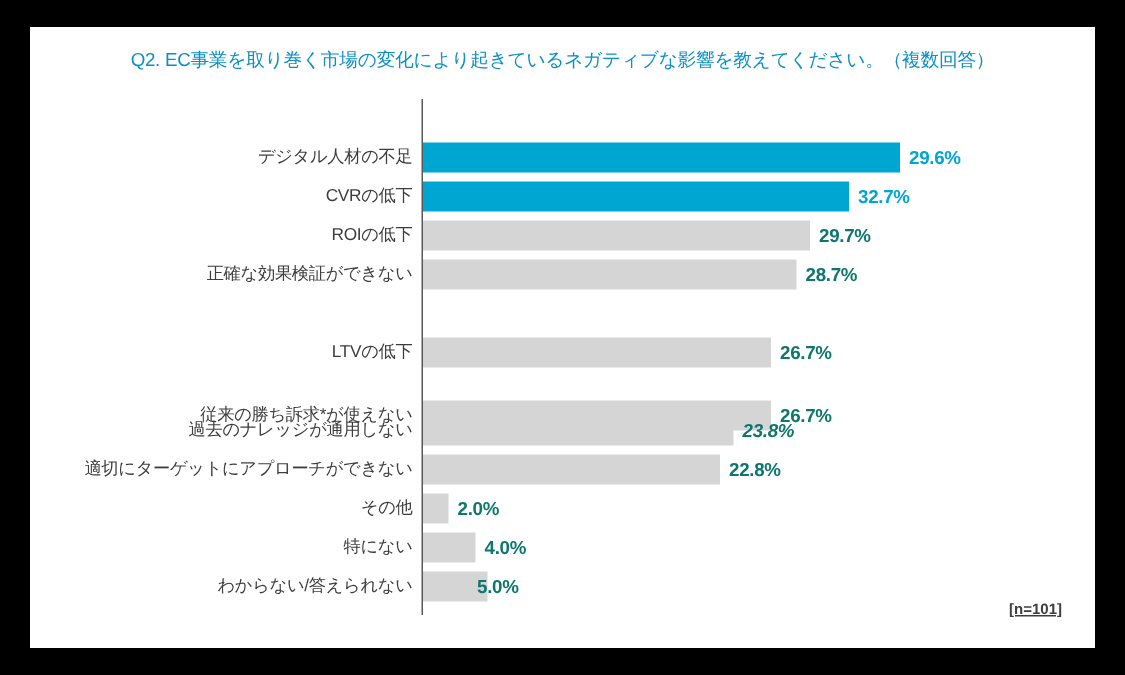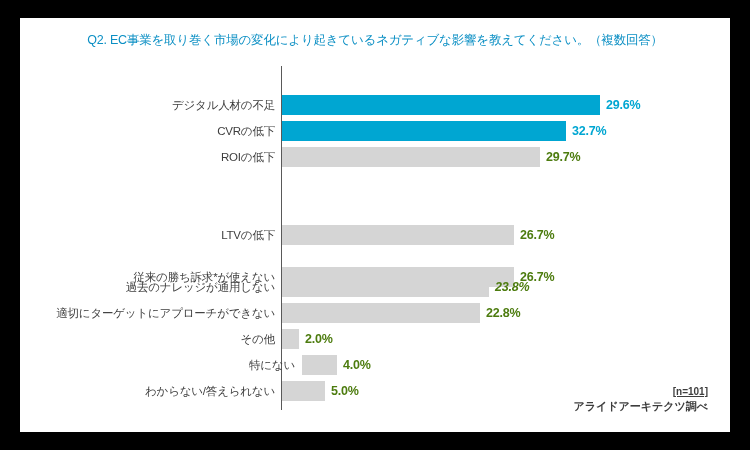--- a/index.html
+++ b/index.html
@@ -93,21 +93,21 @@
     background: #00a6d2;
   }
 
   .val-label {
     position: absolute;
     top: 0;
     height: 26px;
     line-height: 26px;
     font-size: 12.5px;
     font-weight: bold;
-    color: #4d7c0f;
+    color: #0f766e;
     white-space: nowrap;
     letter-spacing: -0.2px;
   }
   .val-label.accent {
     color: #00a6d2;
   }
 
   #footnote {
     position: absolute;
     right: 22px;
@@ -141,20 +141,25 @@
         <div class="row" style="top: 52px;">
           <div class="cat-label">CVRの低下</div>
           <div class="bar accent" style="width: 284px;"></div>
           <div class="val-label accent" style="left: 552px;">32.7%</div>
         </div>
         <div class="row" style="top: 78px;">
           <div class="cat-label">ROIの低下</div>
           <div class="bar" style="width: 258px;"></div>
           <div class="val-label" style="left: 526px;">29.7%</div>
         </div>
+        <div class="row" style="top: 104px;">
+          <div class="cat-label">正確な効果検証ができない</div>
+          <div class="bar" style="width: 249px;"></div>
+          <div class="val-label" style="left: 517px;">28.7%</div>
+        </div>
         <div class="row" style="top: 156px; text-decoration: underline;">
           <div class="cat-label">LTVの低下</div>
           <div class="bar" style="width: 232px;"></div>
           <div class="val-label" style="left: 500px;">26.7%</div>
         </div>
         <div class="row" style="top: 182px; margin-top: 16px;">
           <div class="cat-label">従来の勝ち訴求*が使えない</div>
           <div class="bar" style="width: 232px;"></div>
           <div class="val-label" style="left: 500px;">26.7%</div>
         </div>
@@ -166,31 +171,30 @@
         <div class="row" style="top: 234px;">
           <div class="cat-label">適切にターゲットにアプローチができない</div>
           <div class="bar" style="width: 198px;"></div>
           <div class="val-label" style="left: 466px;">22.8%</div>
         </div>
         <div class="row" style="top: 260px;">
           <div class="cat-label">その他</div>
           <div class="bar" style="width: 17px;"></div>
           <div class="val-label" style="left: 285px;">2.0%</div>
         </div>
-        <div class="row" style="top: 286px; margin-left: 20px;">
+        <div class="row" style="top: 286px;">
           <div class="cat-label">特にない</div>
           <div class="bar" style="width: 35px;"></div>
           <div class="val-label" style="left: 303px;">4.0%</div>
         </div>
         <div class="row" style="top: 312px;">
           <div class="cat-label">わからない/答えられない</div>
           <div class="bar" style="width: 43px;"></div>
-          <div class="val-label" style="left: 311px;">5.0%</div>
+          <div class="val-label" style="left: 298px;">5.0%</div>
         </div>
       </div>
 
     <div id="footnote">
       <div class="n-line">[n=101]</div>
-      <div class="src-line">アライドアーキテクツ調べ</div>
     </div>
 
   </div>
 </div>
 
 </body></html>

